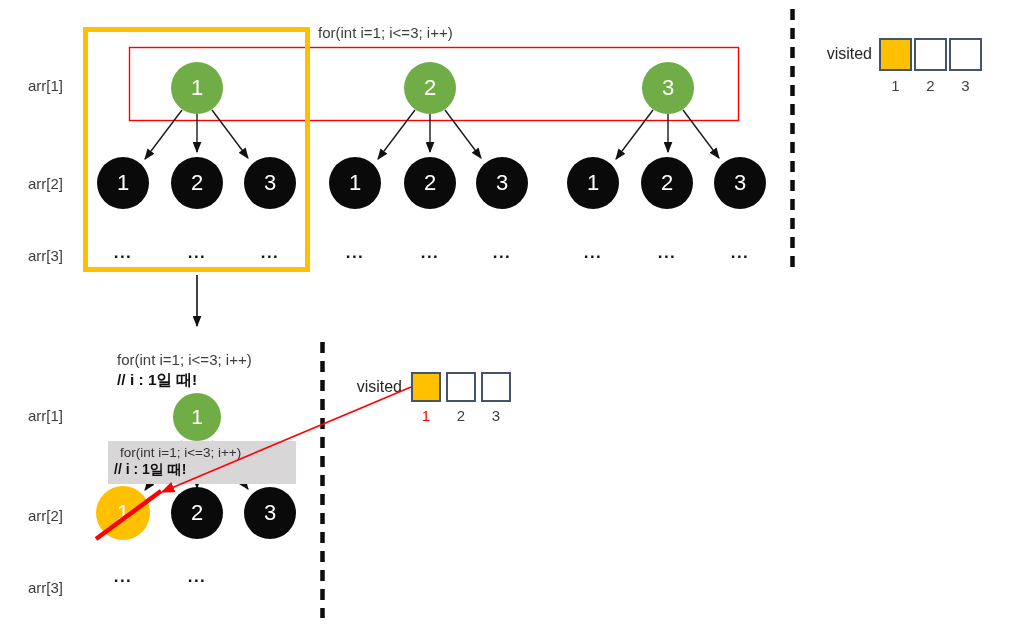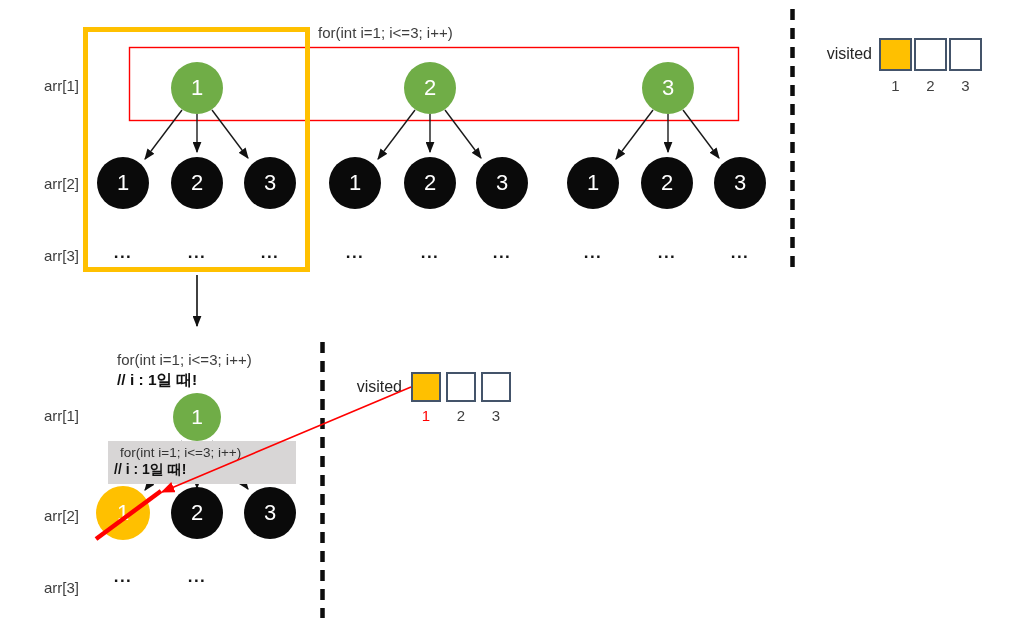--- a/index.html
+++ b/index.html
@@ -7,21 +7,21 @@
           font-family:"Liberation Sans","DejaVu Sans",sans-serif;}
   .layer{position:absolute;left:0;top:0;width:1014px;height:624px;pointer-events:none;}
   .node{position:absolute;border-radius:50%;color:#fff;display:flex;align-items:center;
         justify-content:center;font-size:22px;}
   .n52{width:52px;height:52px;}
   .n48{width:48px;height:48px;font-size:21px;}
   .n54{width:54px;height:54px;}
   .c-green{background:#70AD47;}
   .c-black{background:#0a0a0a;}
   .c-orange{background:#FFC000;}
-  .rowlab{position:absolute;left:44px;width:54px;font-size:15px;color:#3d3d3d;}
+  .rowlab{position:absolute;left:28px;width:54px;font-size:15px;color:#3d3d3d;}
   .code{position:absolute;font-size:15px;color:#3d3d3d;white-space:nowrap;}
   .code-bold{font-weight:bold;color:#111;font-size:15.5px;}
   .dots{position:absolute;width:44px;text-align:center;font-size:17px;font-weight:bold;
         color:#141414;letter-spacing:1.5px;}
   .vlabel{position:absolute;width:56px;text-align:right;font-size:16px;color:#262626;}
   .vcell{position:absolute;width:33px;height:33px;box-sizing:border-box;
          border:2px solid #44546A;background:#fff;}
   .vcell-sm{width:30px;height:30px;}
   .vfill{background:#FFC000;}
   .vidx{position:absolute;width:33px;text-align:center;font-size:15px;color:#404040;}

